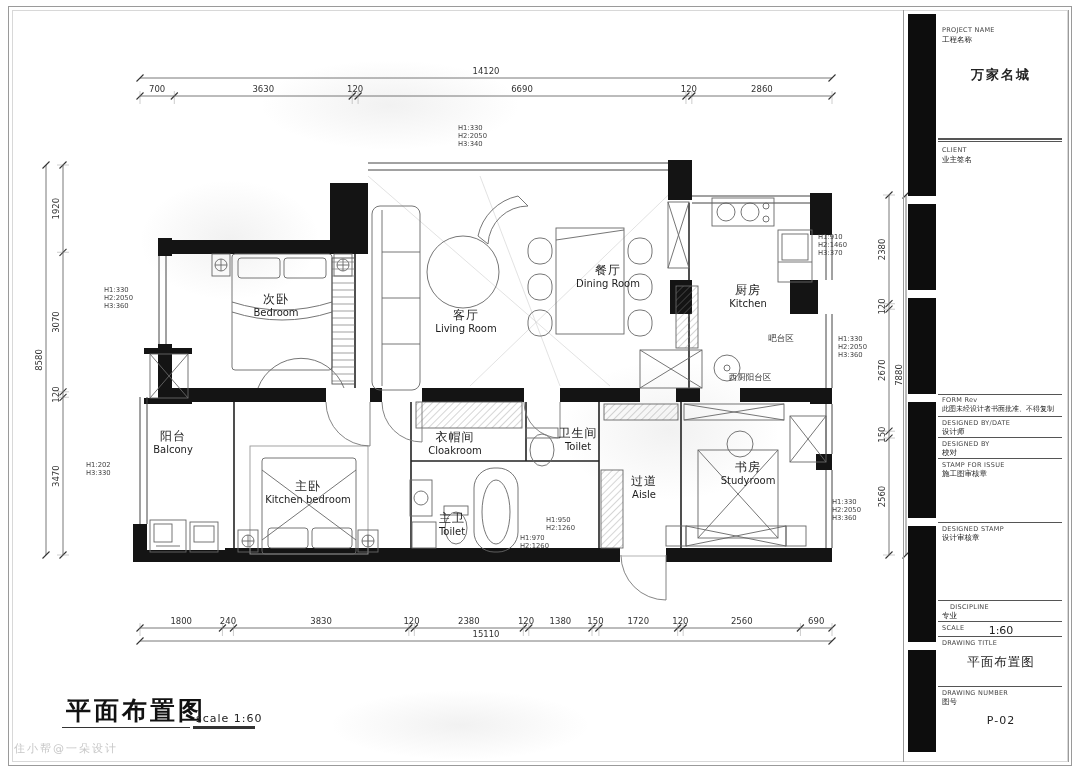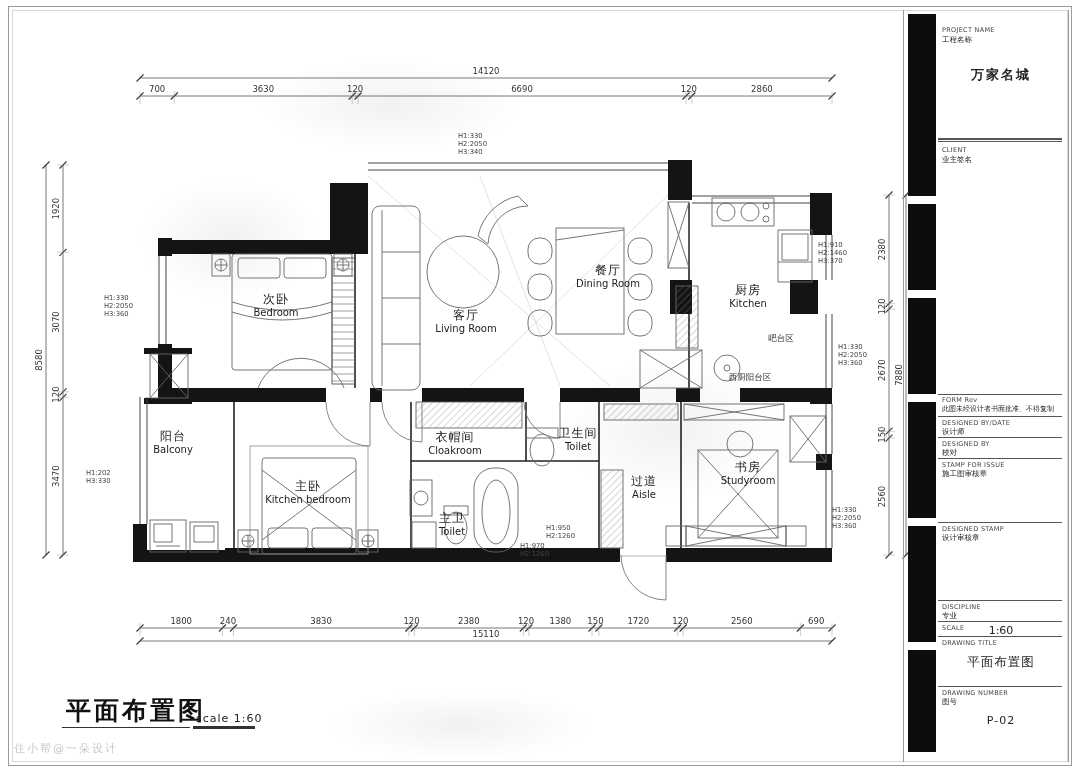--- a/index.html
+++ b/index.html
@@ -6,21 +6,21 @@
   #sheet{position:relative;width:1080px;height:774px;background:#fff;overflow:hidden;
          font-family:"DejaVu Sans","Liberation Sans",sans-serif;color:#222;}
   .frame{position:absolute;left:8px;top:6px;right:8px;bottom:8px;border:1px solid #9a9a9a;pointer-events:none;}
   .frame2{position:absolute;left:12px;top:10px;right:12px;bottom:12px;border:1px solid #d8d8d8;pointer-events:none;}
   svg{position:absolute;left:0;top:0;}
   
   .room-label{position:absolute;transform:translate(-50%,-50%);text-align:center;line-height:1.25;white-space:nowrap;}
   .room-label .zh{font-size:12px;letter-spacing:1px;color:#1c1c1c;}
   .room-label .en{font-size:10px;color:#1c1c1c;}
   .zone-label{position:absolute;transform:translate(-50%,-50%);font-size:8.5px;color:#333;white-space:nowrap;}
-  .hnote{position:absolute;font-size:6.8px;line-height:1.2;color:#444;white-space:nowrap;margin-top:8px;}
+  .hnote{position:absolute;font-size:6.8px;line-height:1.2;color:#444;white-space:nowrap;}
   
   #tb{position:absolute;left:936px;top:14px;width:130px;height:746px;font-size:6.5px;color:#333;}
   #tb .sep{position:absolute;left:2px;right:4px;border-top:1px solid #555;}
   #tb .lbl{position:absolute;left:6px;right:4px;letter-spacing:.3px;color:#444;}
   #tb .val{position:absolute;left:6px;right:4px;color:#222;}
   #tb .center{text-align:center;left:0;right:0;}
   #tbline{position:absolute;left:903px;top:10px;height:752px;border-left:1px solid #9a9a9a;}
   #tbright{position:absolute;left:1068px;top:10px;height:752px;border-left:1px solid #9a9a9a;}
   .blackbar{position:absolute;left:908px;width:28px;background:#0d0d0d;}
   
@@ -513,21 +513,21 @@
     <div class="val" style="top:434px;font-size:7.5px;">校对</div>
     <div class="sep" style="top:444px;"></div>
     <div class="lbl" style="top:447px;">STAMP FOR ISSUE</div>
     <div class="val" style="top:455px;font-size:7.5px;">施工图审核章</div>
 
     <div class="sep" style="top:508px;"></div>
     <div class="lbl" style="top:511px;">DESIGNED STAMP</div>
     <div class="val" style="top:519px;font-size:7.5px;">设计审核章</div>
 
     <div class="sep" style="top:586px;"></div>
-    <div class="lbl" style="top:589px;">DISCIPLINE</div>
+    <div class="lbl" style="top:589px;margin-left:8px;">DISCIPLINE</div>
     <div class="val" style="top:597px;font-size:7.5px;">专业</div>
     <div class="sep" style="top:607px;"></div>
     <div class="lbl" style="top:610px;">SCALE</div>
     <div class="val center" style="top:610px;font-size:11px;">1:60</div>
     <div class="sep" style="top:622px;"></div>
     <div class="lbl" style="top:625px;">DRAWING TITLE</div>
     <div class="val center" style="top:640px;font-size:12.5px;letter-spacing:1px;">平面布置图</div>
     <div class="sep" style="top:672px;"></div>
     <div class="lbl" style="top:675px;">DRAWING NUMBER</div>
     <div class="val" style="top:683px;font-size:7.5px;">图号</div>

